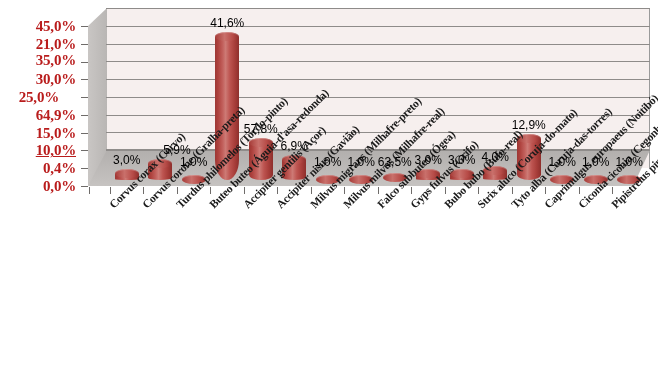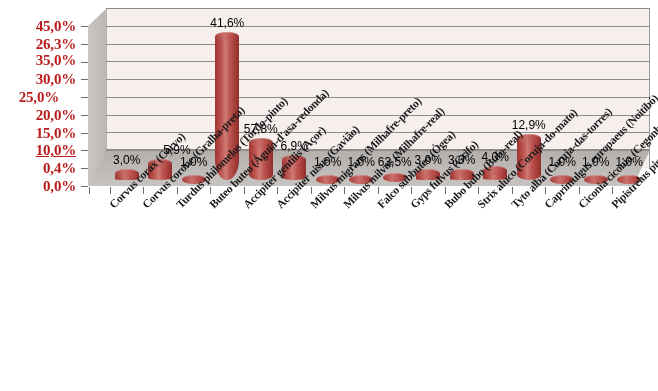--- a/index.html
+++ b/index.html
@@ -131,25 +131,25 @@
 </head>
 <body>
 
 <div id="chart-root">
 
   <div id="ylabels">
       <div class="ytick" style="top: 178px; right: 10px;">0,0%</div>
       <div class="ytick" style="top: 160.222px; right: 10px;">0,4%</div>
       <div class="ytick" style="top: 142.444px; right: 10px; text-decoration: underline;">10,0%</div>
       <div class="ytick" style="top: 124.667px; right: 10px;">15,0%</div>
-      <div class="ytick" style="top: 106.889px; right: 10px;">20,0%</div>
+      <div class="ytick" style="top: 106.889px; right: 10px;">64,9%</div>
       <div class="ytick" style="top: 89.1111px; right: 27px;">25,0%</div>
       <div class="ytick" style="top: 71.3333px; right: 10px;">30,0%</div>
       <div class="ytick" style="top: 52px; right: 10px; margin-left: 16px;">35,0%</div>
-      <div class="ytick" style="top: 35.7778px; right: 10px;">26,3%</div>
+      <div class="ytick" style="top: 35.7778px; right: 10px;">21,0%</div>
       <div class="ytick" style="top: 18px; right: 10px;">45,0%</div>
     </div>
 
   <div id="plot3d">
     <div class="backwall"></div>
     <div class="sidewall"></div>
     <div id="gridlines">
         <div class="gridline" style="top: 142.222px;"></div>
         <div class="gridline" style="top: 124.444px;"></div>
         <div class="gridline" style="top: 106.667px;"></div>

